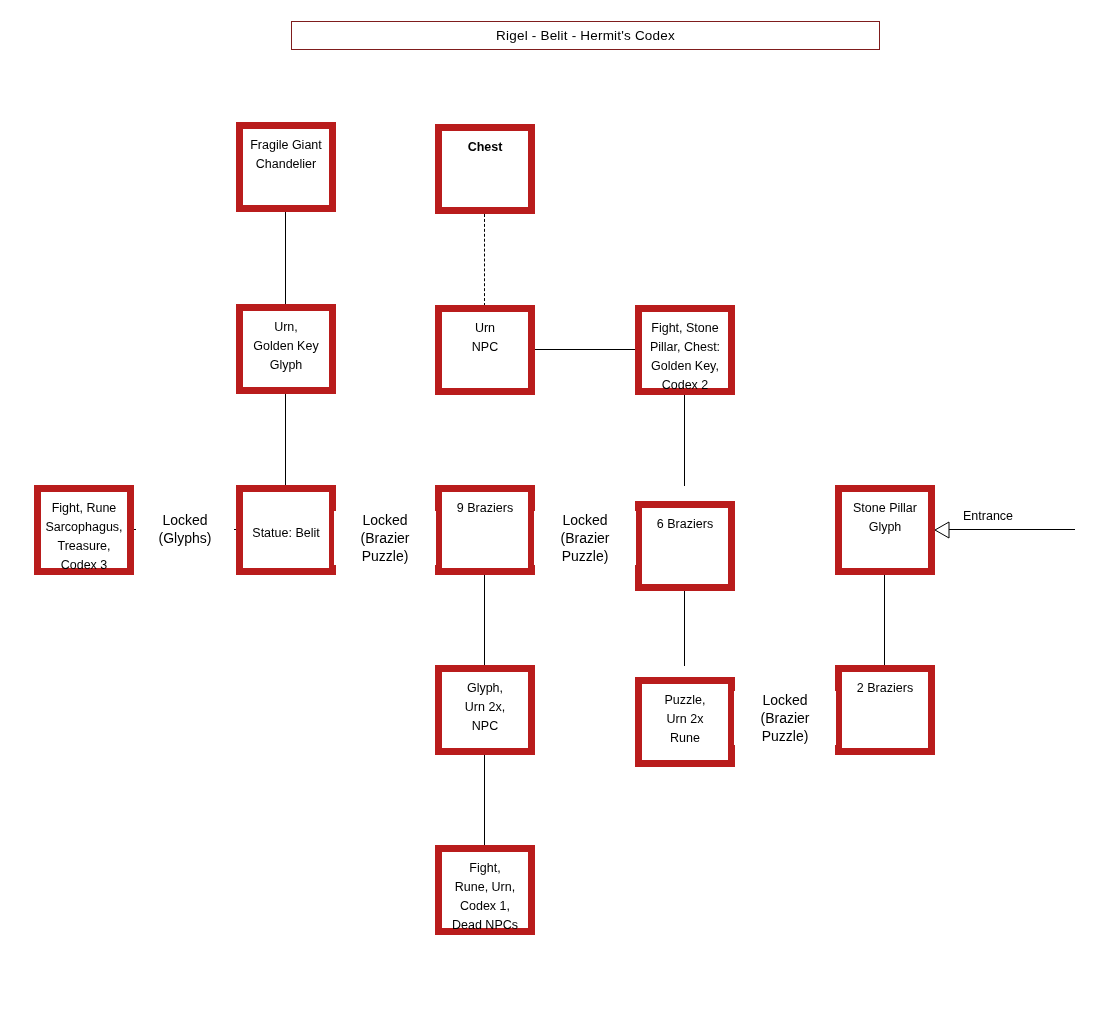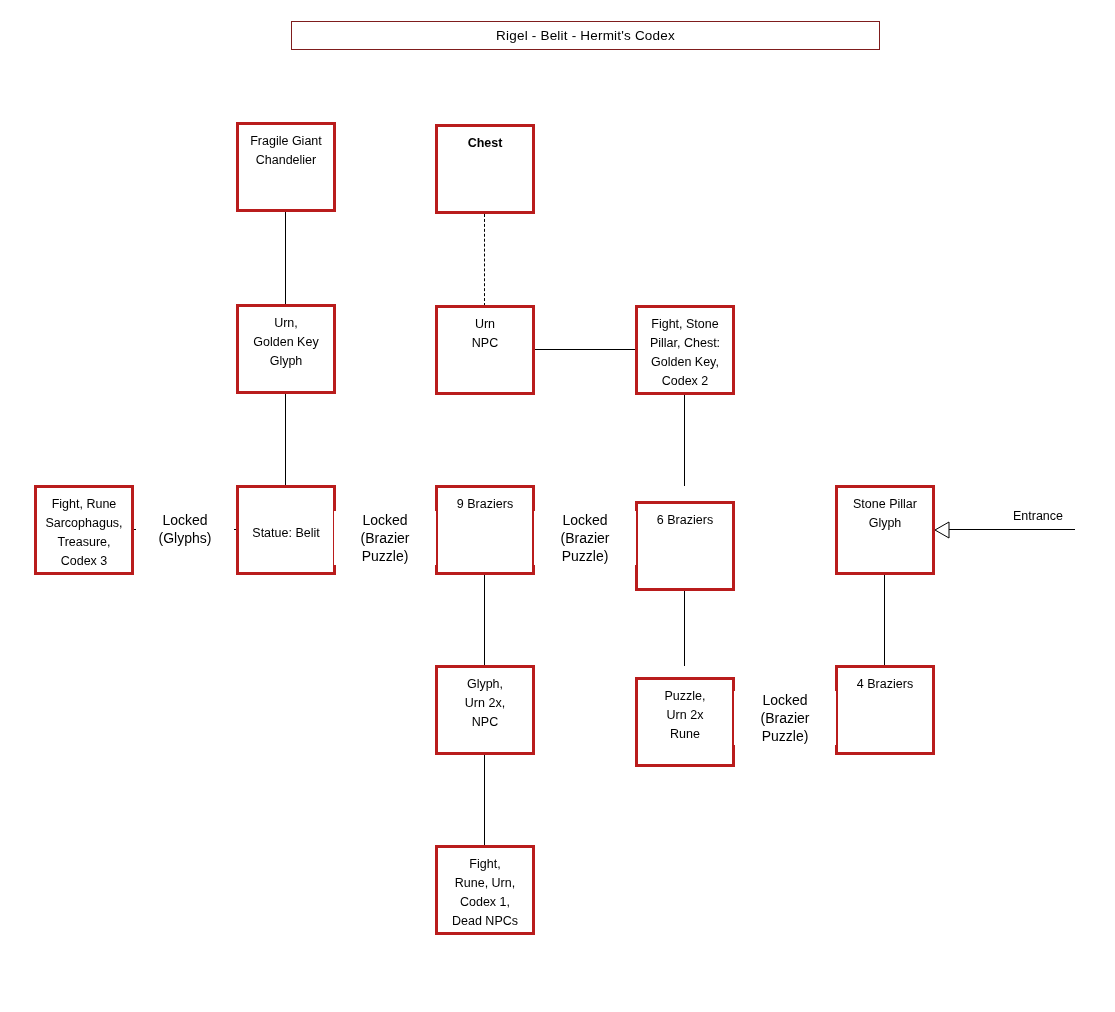--- a/index.html
+++ b/index.html
@@ -29,21 +29,21 @@
     display: flex;
     align-items: center;
     justify-content: center;
     font-size: 13.5px;
     letter-spacing: .2px;
   }
   .node {
     position: absolute;
     width: 100px;
     height: 90px;
-    border: 3px solid #b91c1c;
+    border: 7px solid #b91c1c;
     box-sizing: border-box;
     background: #ffffff;
     display: flex;
     align-items: flex-start;
     justify-content: center;
     padding-top: 7px;
     text-align: center;
     font-size: 12.5px;
     line-height: 19px;
     z-index: 3;
@@ -85,21 +85,21 @@
     display: block;
     background: #ffffff;
     padding: 0 2px;
   }
 
   .edge-label {
     position: absolute;
     z-index: 4;
     font-size: 12.5px;
     line-height: 18px;
-    text-align: right;
+    text-align: left;
     background: #ffffff;
     padding: 0 3px;
   }
 
   .arrowhead {
     position: absolute;
     z-index: 2;
   }
 </style>
 </head>
@@ -199,21 +199,21 @@
 NPC</span>
   </div>
 
   <div class="node" style="left:635px; top:665px;margin-top:12px;">
     <span>Puzzle,
 Urn 2x
 Rune</span>
   </div>
 
   <div class="node" style="left:835px; top:665px;">
-    <span>4 Braziers</span>
+    <span>2 Braziers</span>
   </div>
 
   <div class="node" style="left:435px; top:845px;">
     <span>Fight,
 Rune, Urn,
 Codex 1,
 Dead NPCs</span>
   </div>
 
   <div class="lock-label" style="left:136px; top:511px; width:98px;">

